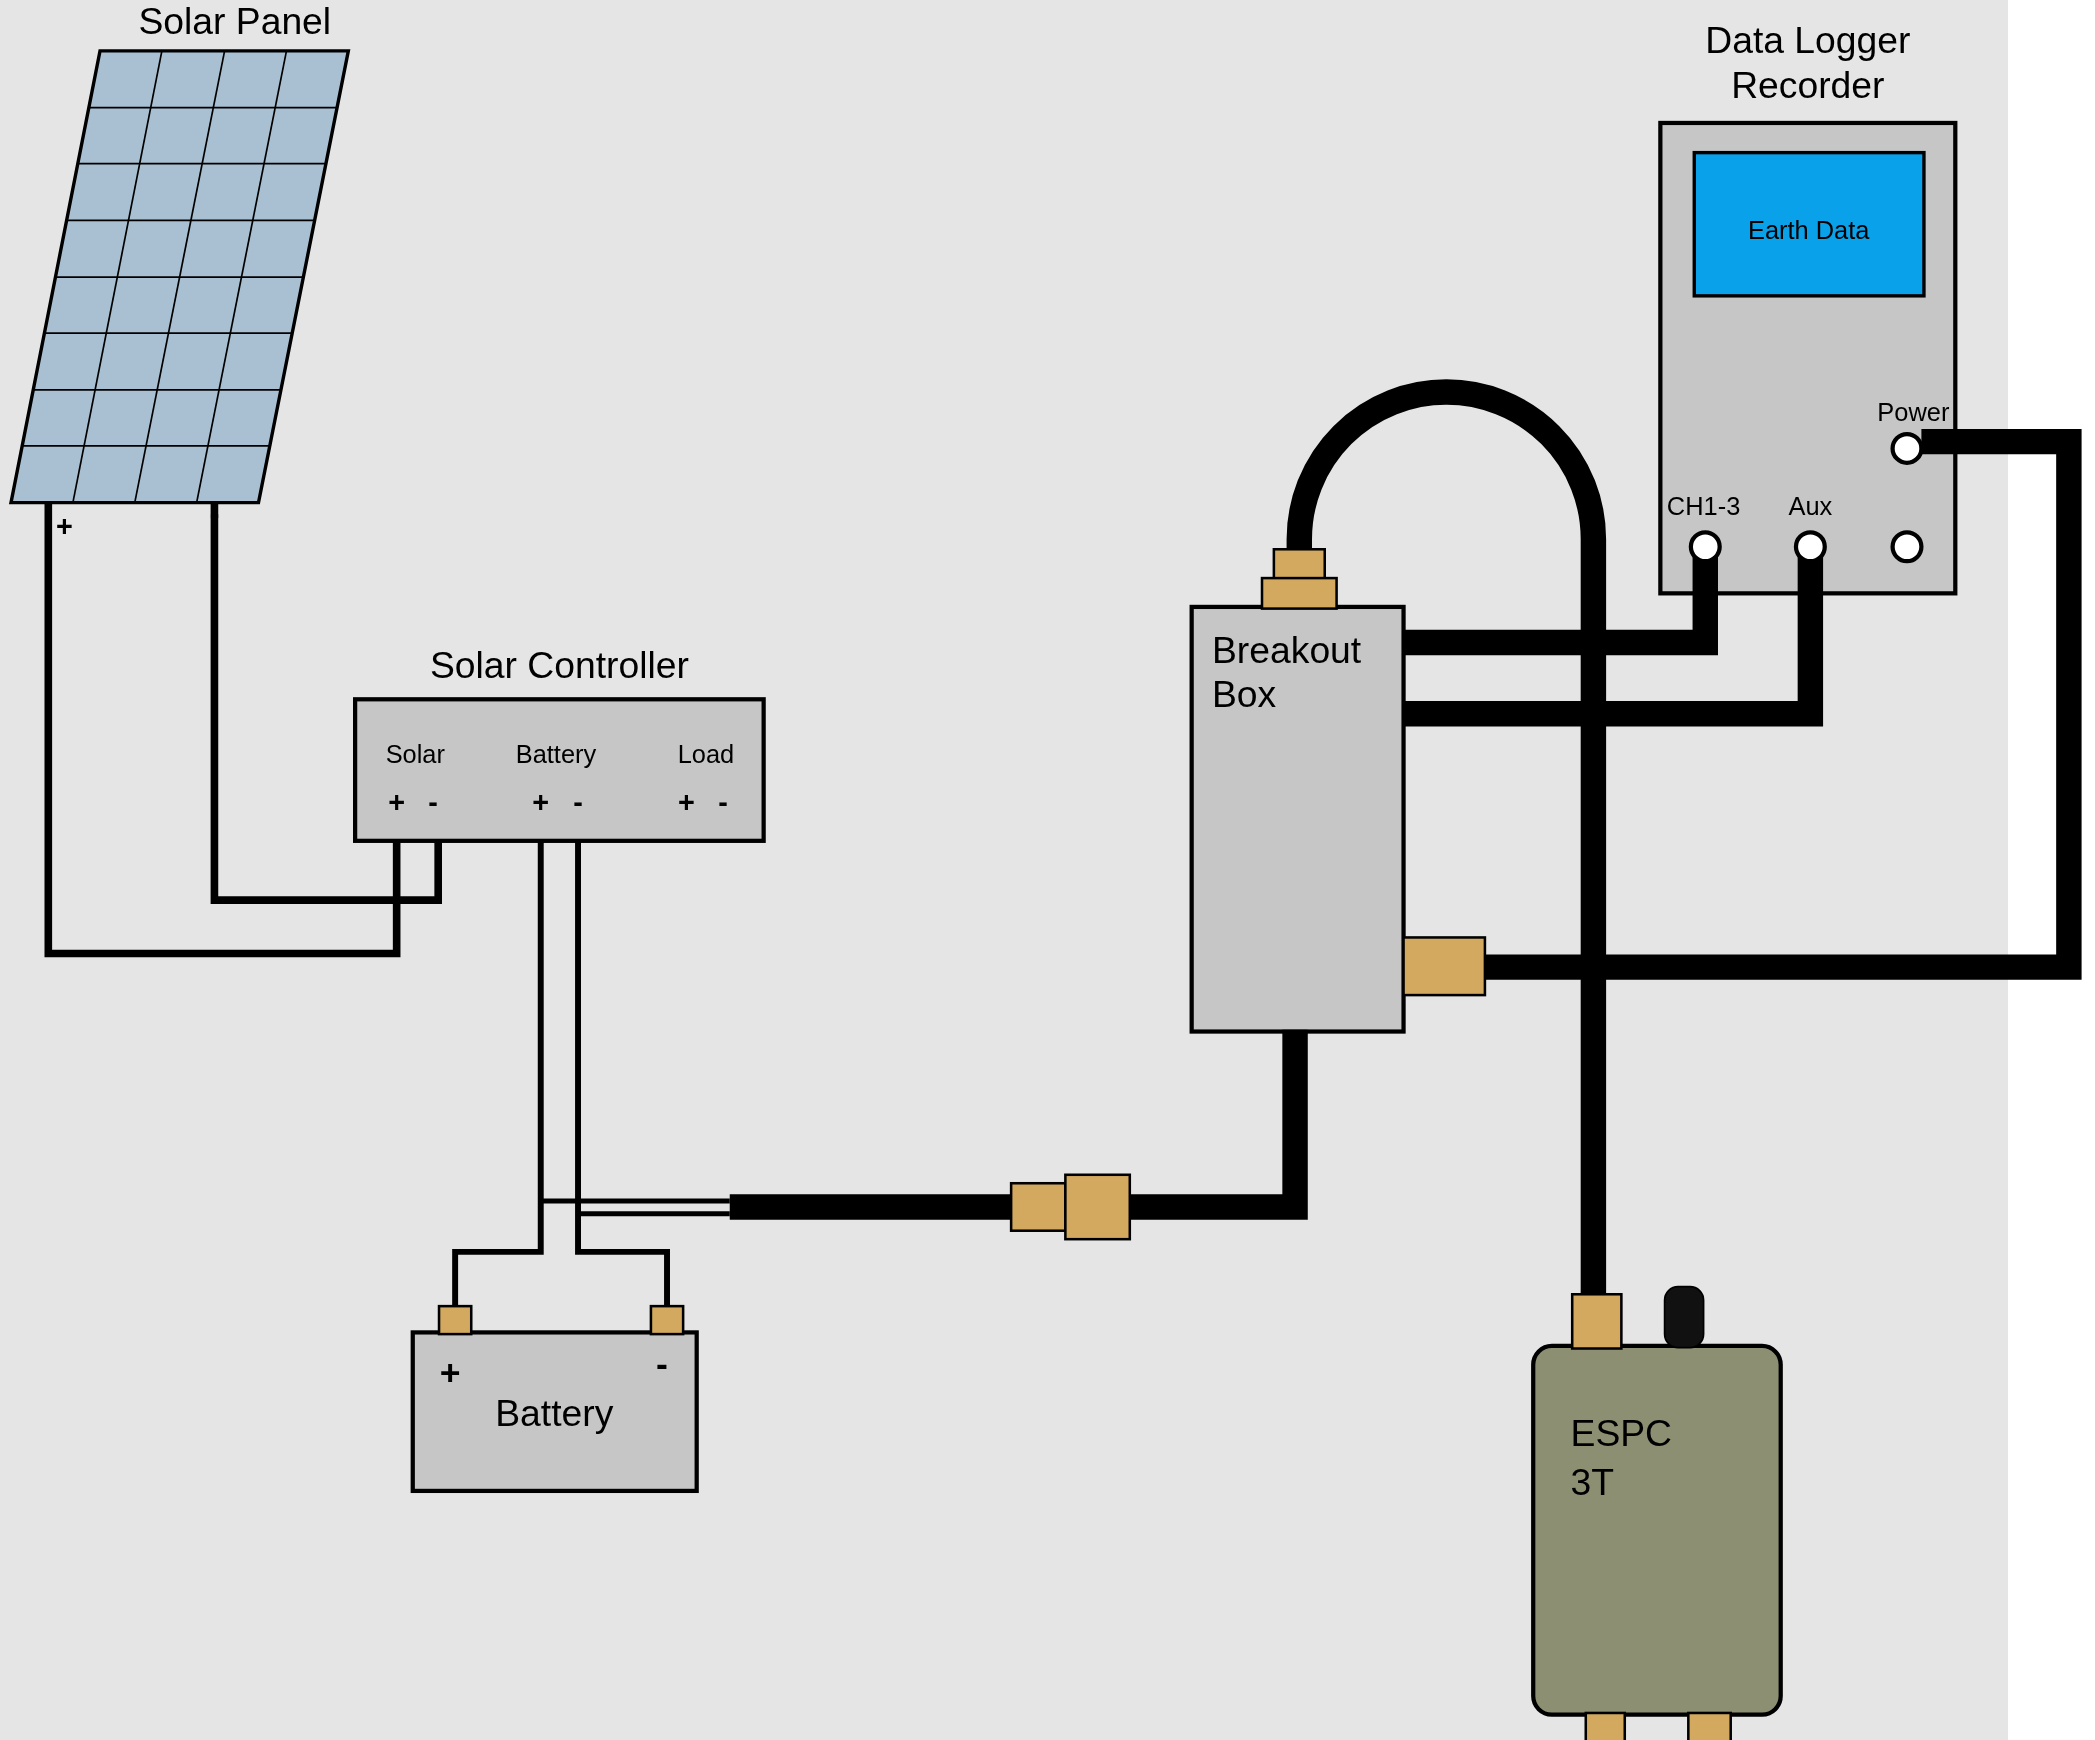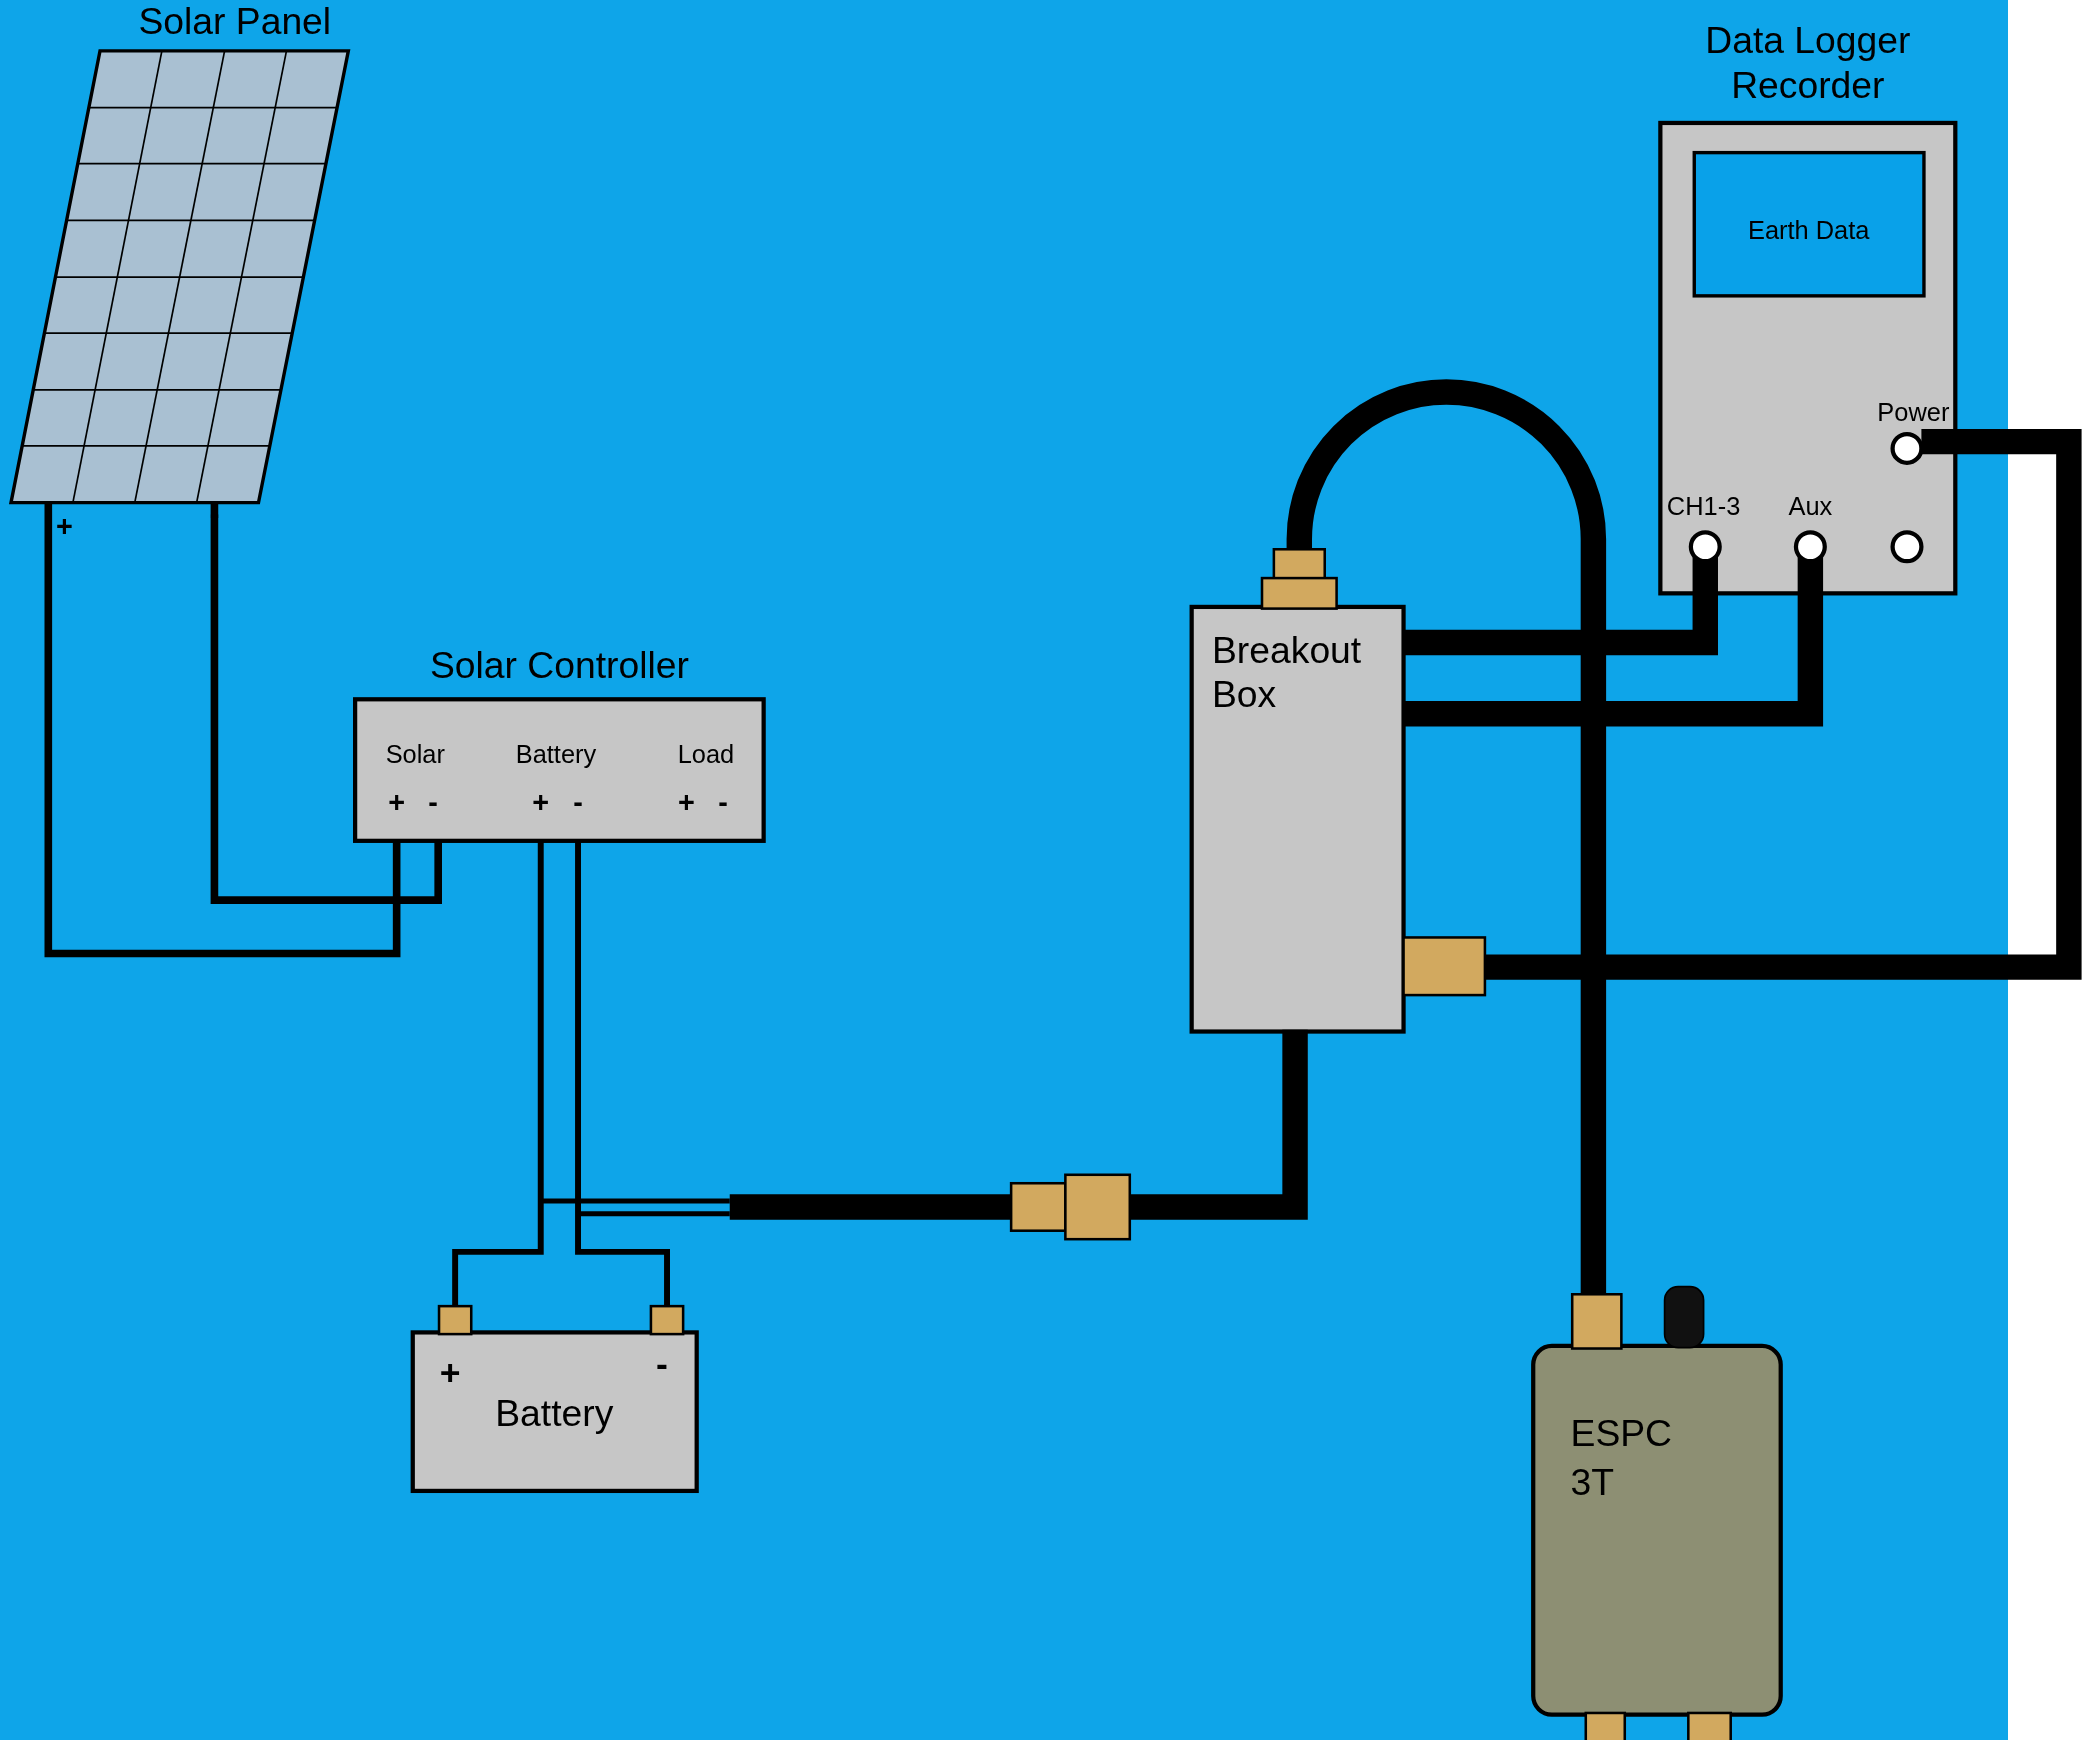--- a/index.html
+++ b/index.html
@@ -4,21 +4,21 @@
 <style>
   :root{
     --box-gray:#c6c6c6;
     --panel-blue:#a9c0d2;
     --screen-blue:#09a1e9;
     --connector-tan:#d2a95f;
     --espc-olive:#8d8f73;
     --wire:#000000;
   }
   html,body{margin:0;padding:0;background:#ffffff;}
-  .stage{position:relative;width:2008px;height:1741px;background:#0ea5e9;}
+  .stage{position:relative;width:2008px;height:1741px;background:#e5e5e5;}
   svg{display:block;}
   .box{fill:var(--box-gray);stroke:#000;stroke-width:5;}
   .panel{fill:var(--panel-blue);stroke:#000;stroke-width:4;}
   .grid{stroke:#000;stroke-width:2;}
   .wire{stroke:var(--wire);fill:none;}
   .cable{stroke:var(--wire);fill:none;stroke-width:30;stroke-linejoin:miter;}
   .tan{fill:var(--connector-tan);stroke:#000;stroke-width:3;}
   .knob{fill:#111;stroke:#000;stroke-width:2;}
   .port{fill:#fff;stroke:#000;stroke-width:5;}
   .screen{fill:var(--screen-blue);stroke:#000;stroke-width:4;}

